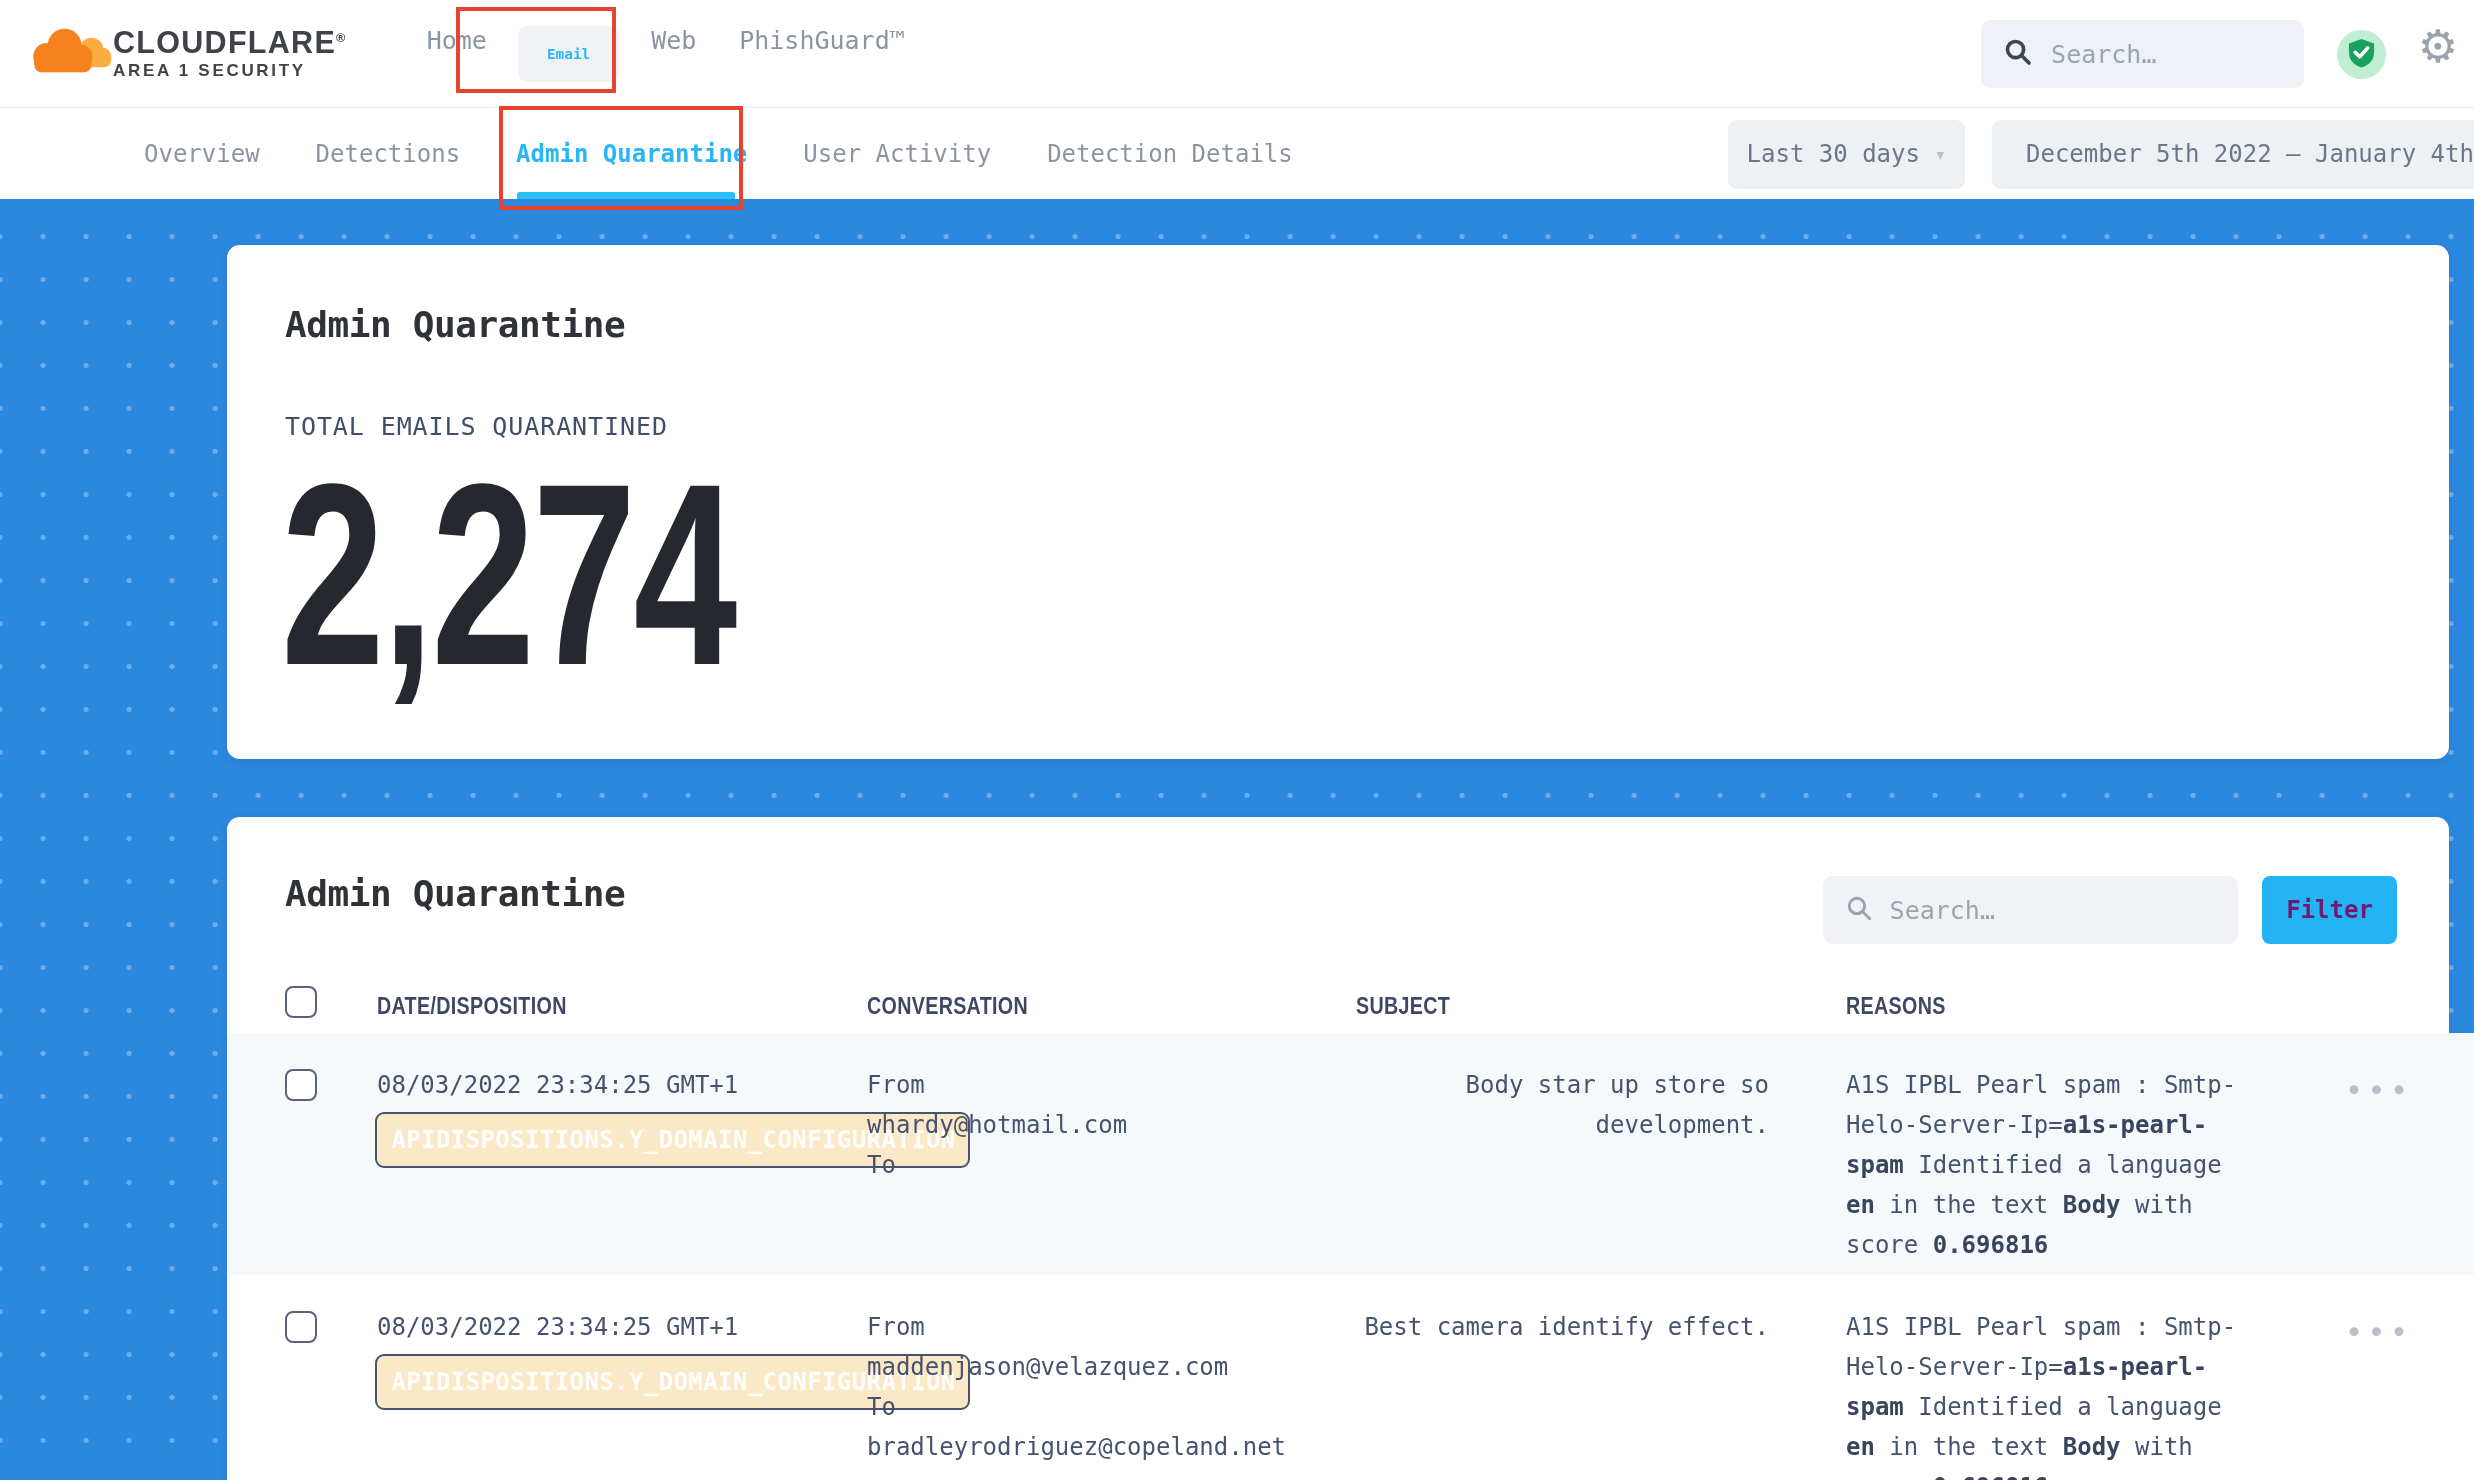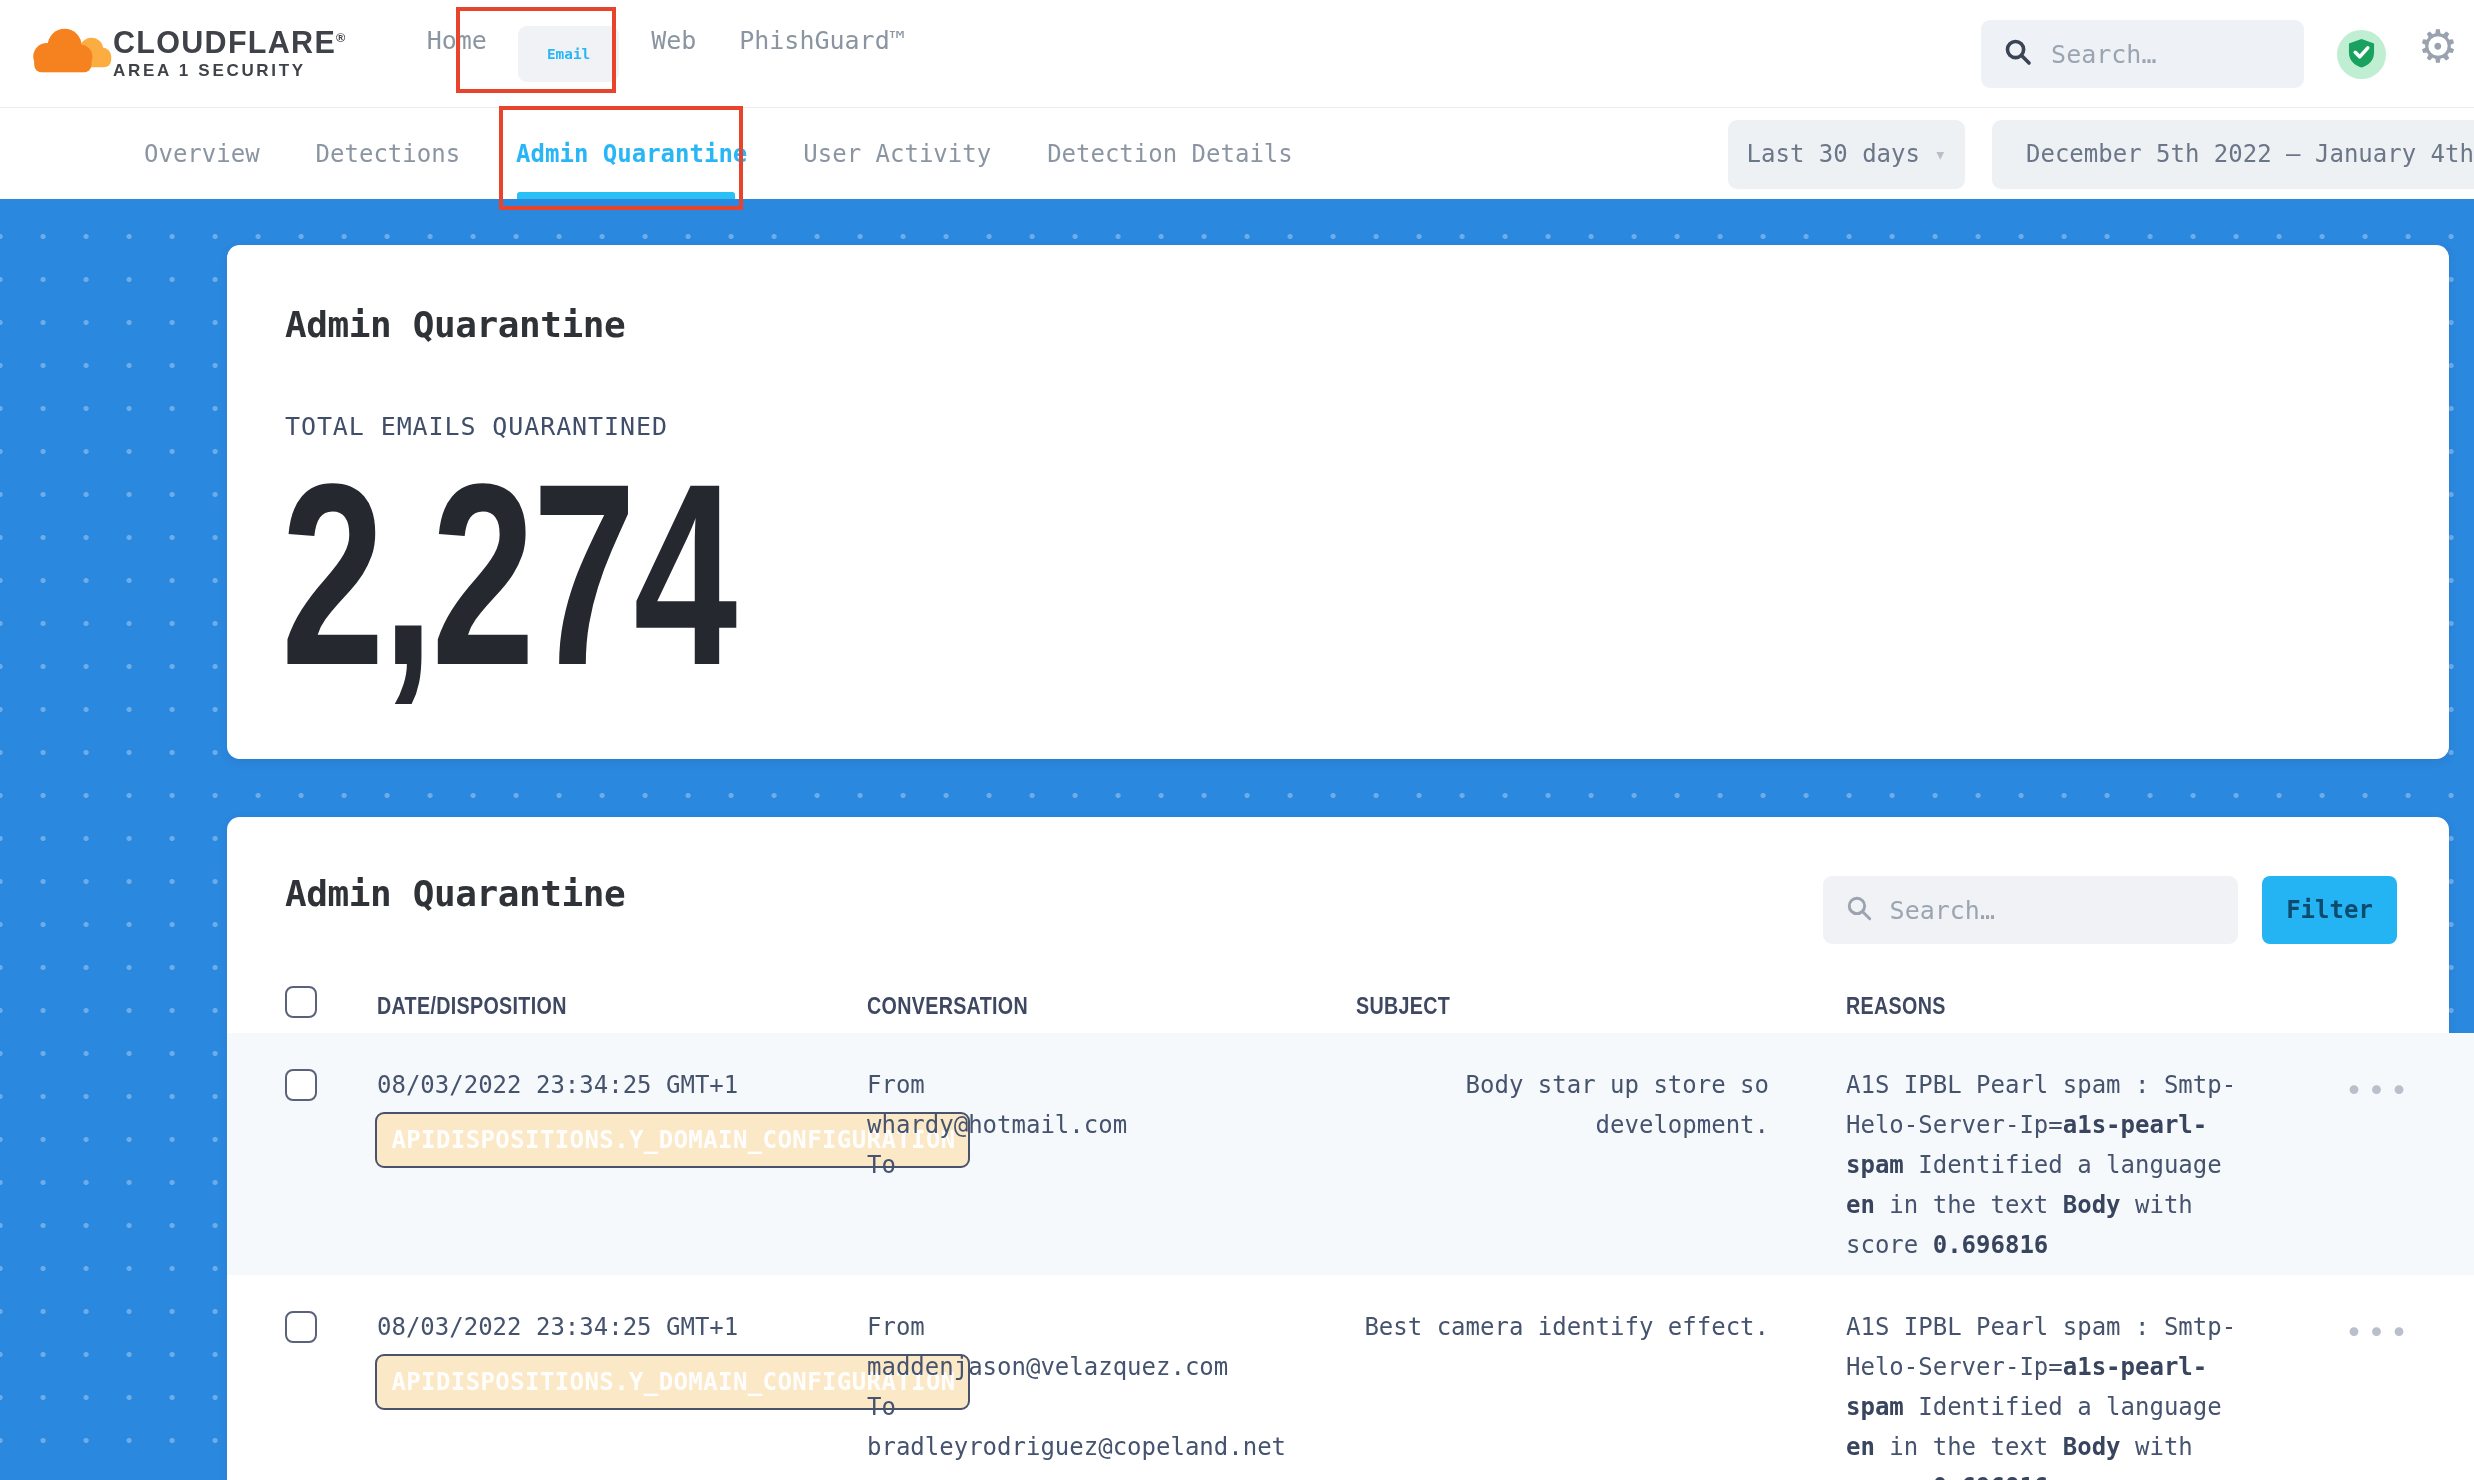--- a/index.html
+++ b/index.html
@@ -68,21 +68,21 @@
                   letter-spacing:-3.6px; transform:scaleX(0.72); transform-origin:left top; }
 
   
   .card-search { position:absolute; left:1596px; top:59px; width:415px; height:68px;
                  background:#f0f2f5; border-radius:9px; display:flex; align-items:center;
                  padding:0 21.6px; gap:16px; }
   .card-search input { border:none; outline:none; background:transparent; font-family:inherit;
                        font-size:25px; color:#4a5568; width:100%; }
   .card-search input::placeholder { color:#9aa5b1; }
   .filter-btn { position:absolute; left:2035px; top:59px; width:135px; height:68px;
-                background:#25b4f3; color:#0c4a6e; border:none; border-radius:8px; font-family:inherit;
+                background:#25b4f3; color:#701a75; border:none; border-radius:8px; font-family:inherit;
                 font-size:24px; font-weight:700; cursor:pointer; }
 
   
   .thead { position:absolute; left:0; top:162px; width:2222px; height:54px; }
   .cond { font-family:"Liberation Sans", sans-serif; font-weight:700; font-size:24px;
           color:#3f4862; letter-spacing:0.4px; display:inline-block; transform:scaleX(0.82);
           transform-origin:left center; white-space:nowrap; }
   .cb { position:absolute; width:32px; height:32px; border:2.7px solid #59627a; border-radius:8px;
         background:#fff; cursor:pointer; }
   .col-check { left:58px; }

